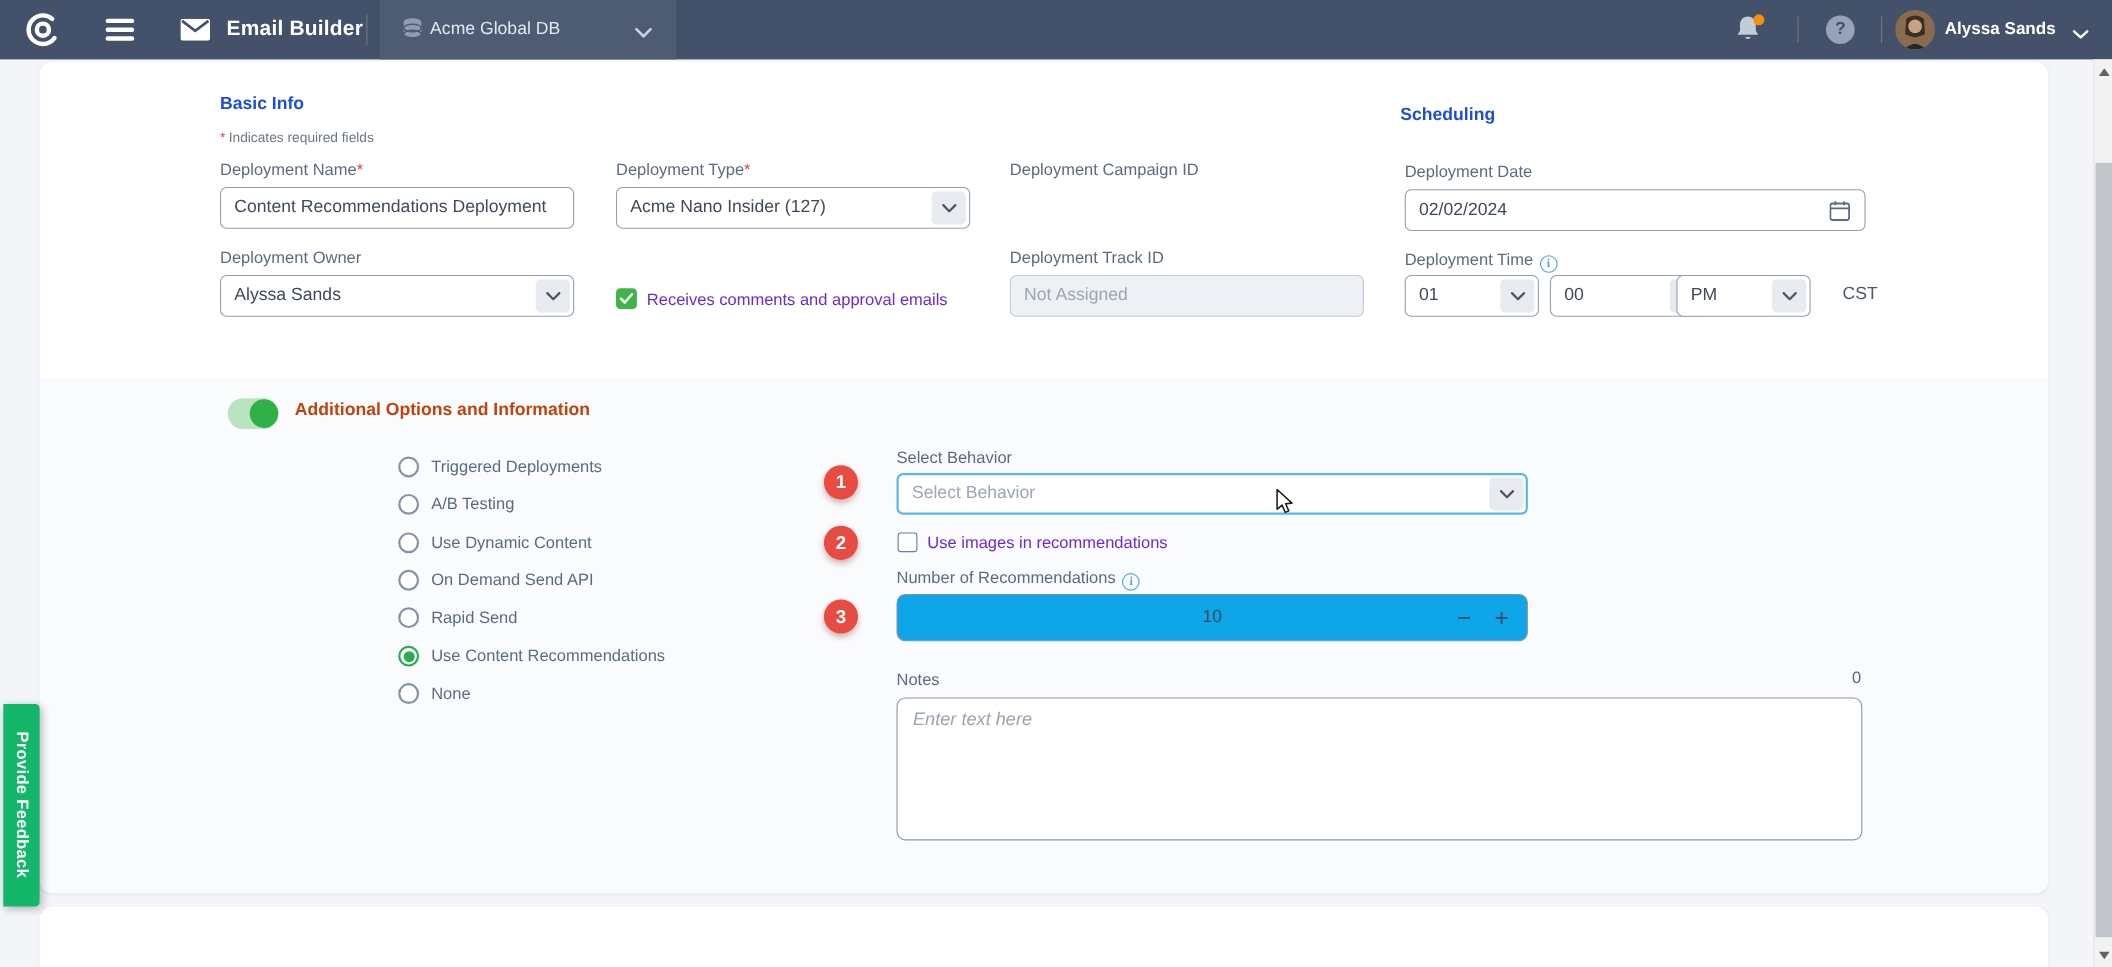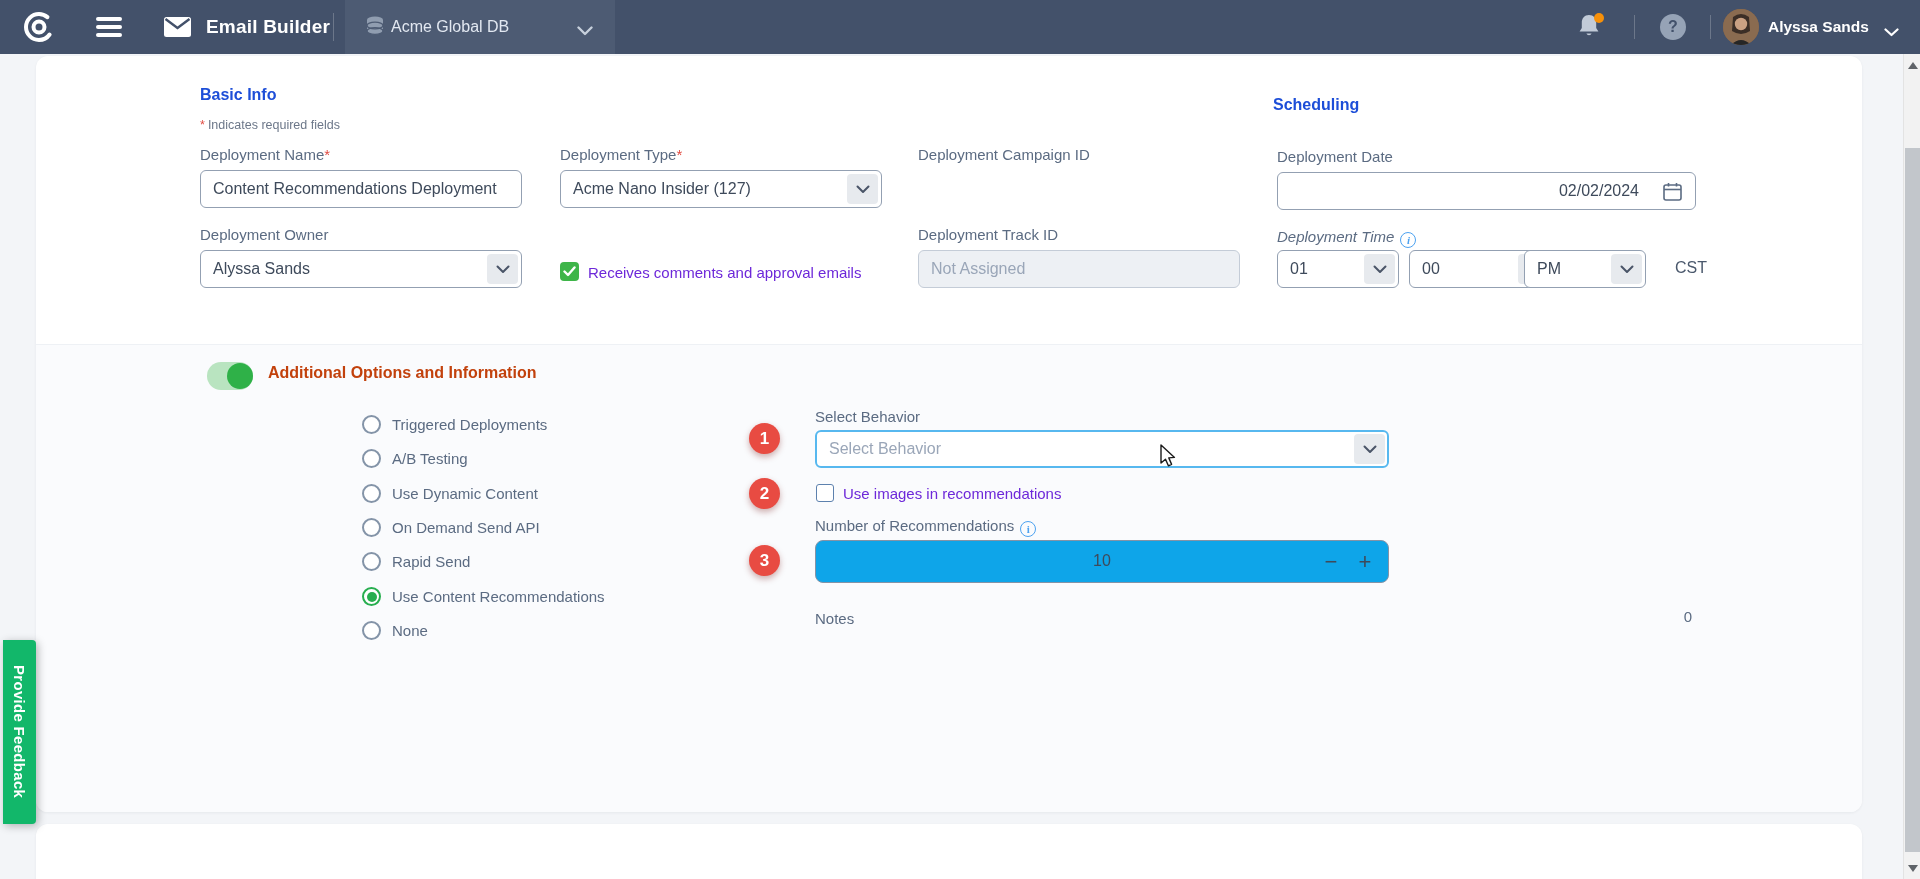--- a/index.html
+++ b/index.html
@@ -172,21 +172,21 @@
       <span class="chevbox">
           <svg width="14" height="9" viewBox="0 0 14 9">
             <path d="M1.5 1.5 L7 7 L12.5 1.5" fill="none" stroke="#4a5568" stroke-width="2" stroke-linecap="round" stroke-linejoin="round"></path>
           </svg>
         </span>
     </div>
 
     <span class="f-label" style="left:882px; top:90px;">Deployment Campaign ID</span>
 
     <span class="f-label" style="left:1241px; top:92px;">Deployment Date</span>
-    <input class="inp" style="left: 1241px; top: 116px; width: 419px; padding-right: 56px; text-align: right;" value="02/02/2024">
+    <input class="inp" style="left: 1241px; top: 116px; width: 419px; padding-right: 56px;" value="02/02/2024">
     <span class="cal-icon" style="left:1627px; top:126px;">
       <svg width="19" height="19" viewBox="0 0 19 19">
         <rect x="1" y="3" width="17" height="15" rx="2" fill="none" stroke="#5b6b82" stroke-width="1.6"></rect>
         <line x1="1" y1="7.5" x2="18" y2="7.5" stroke="#5b6b82" stroke-width="1.6"></line>
         <line x1="5.5" y1="1" x2="5.5" y2="4.5" stroke="#5b6b82" stroke-width="1.6"></line>
         <line x1="13.5" y1="1" x2="13.5" y2="4.5" stroke="#5b6b82" stroke-width="1.6"></line>
       </svg>
     </span>
 
     <span class="f-label" style="left:164px; top:170px;">Deployment Owner</span>
@@ -202,21 +202,21 @@
     <span class="g-check" style="left:524px; top:206px;">
       <svg width="13" height="11" viewBox="0 0 13 11">
           <path d="M1.5 5.5 L5 9 L11.5 1.5" fill="none" stroke="#ffffff" stroke-width="2.4" stroke-linecap="round" stroke-linejoin="round"></path>
         </svg>
     </span>
     <span class="chk-label" style="left:552px; top:208px;">Receives comments and approval emails</span>
 
     <span class="f-label" style="left:882px; top:170px;">Deployment Track ID</span>
     <input class="inp disabled" style="left: 882px; top: 194px; width: 322px;" disabled="" placeholder="Not Assigned">
 
-    <span class="f-label" style="left:1241px; top:172px;font-style:italic;"><span>Deployment Time</span><span class="info-icon">i</span></span>
+    <span class="f-label" style="left:1241px; top:172px;"><span>Deployment Time</span><span class="info-icon">i</span></span>
     <div class="sel" style="left:1241px; top:194px; width:122px;">
       <span>01</span>
       <span class="chevbox">
           <svg width="14" height="9" viewBox="0 0 14 9">
             <path d="M1.5 1.5 L7 7 L12.5 1.5" fill="none" stroke="#4a5568" stroke-width="2" stroke-linecap="round" stroke-linejoin="round"></path>
           </svg>
         </span>
     </div>
     <div class="sel" style="left:1373px; top:194px; width:144px;">
       <span>00</span>
@@ -291,20 +291,21 @@
 
     <span class="f-label" style="left:779px; top:461px;"><span>Number of Recommendations</span><span class="info-icon">i</span></span>
     <div class="stepper" style="left:779px; top:484px; width:574px;">
       <span class="val">10</span>
       <button class="sbtn minus">−</button>
       <button class="sbtn plus">+</button>
     </div>
 
     <span class="f-label" style="left:779px; top:554px;">Notes</span>
     <span class="notes-count" style="left:1564px; top:552px;">0</span>
+    <textarea class="notes-area" style="left: 779px; top: 578px;" placeholder="Enter text here"></textarea>
   </div>
 
   <div class="bottom-card"></div>
 
   <button class="feedback">Provide Feedback</button>
 
   <div class="scrollbar">
     <span class="sb-arrow" style="top:2px;">
       <svg width="10" height="7" viewBox="0 0 10 7">
           <path d="M5 0 L10 7 L0 7 Z" fill="#5f6368"></path>

